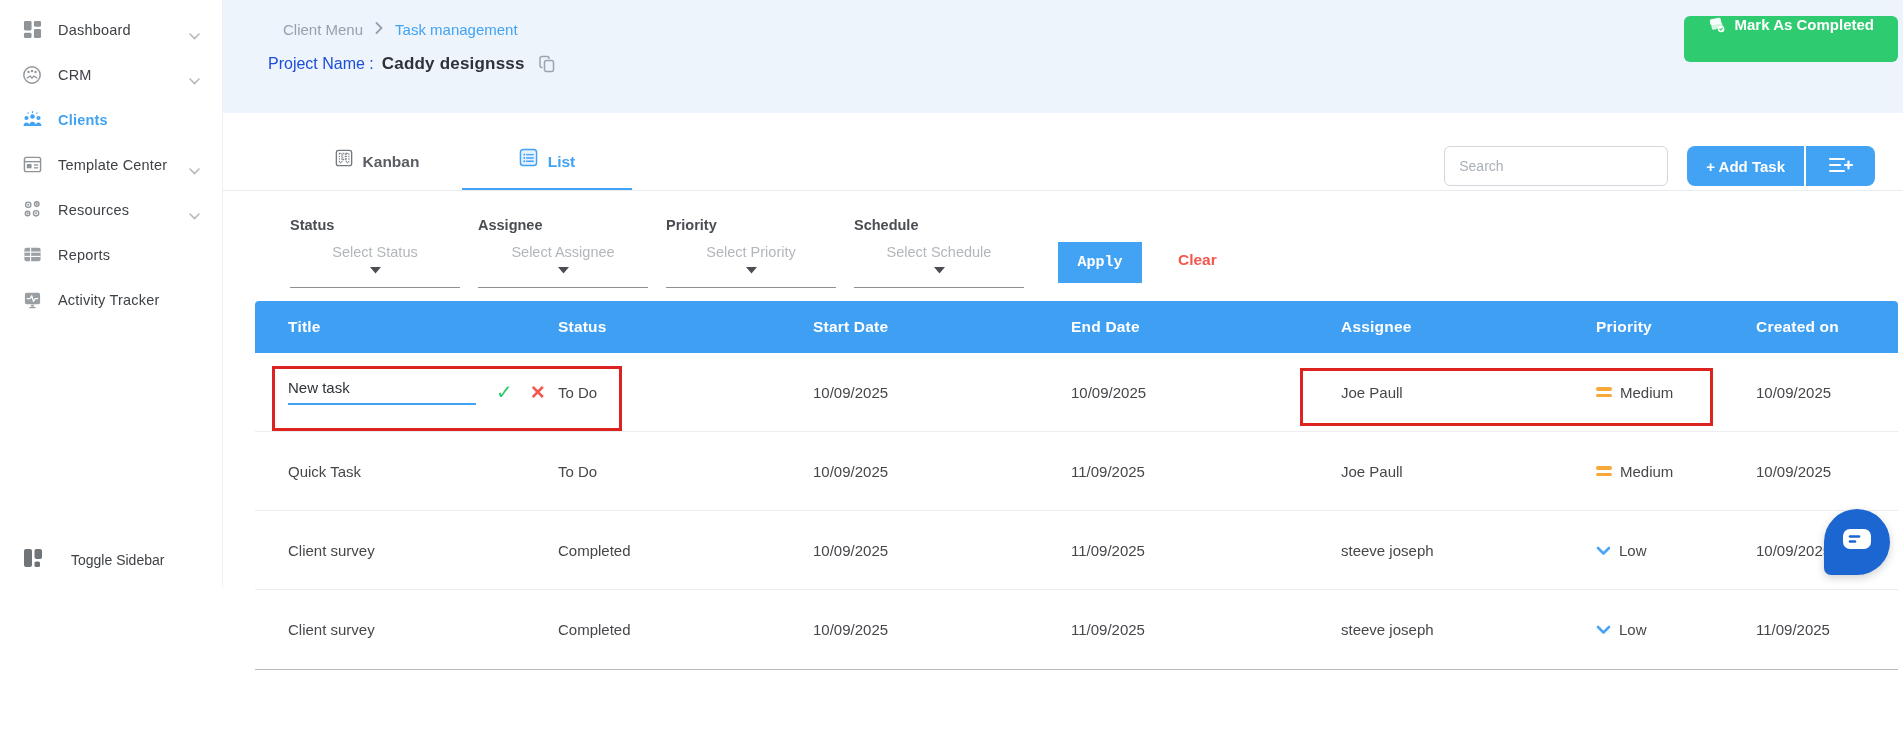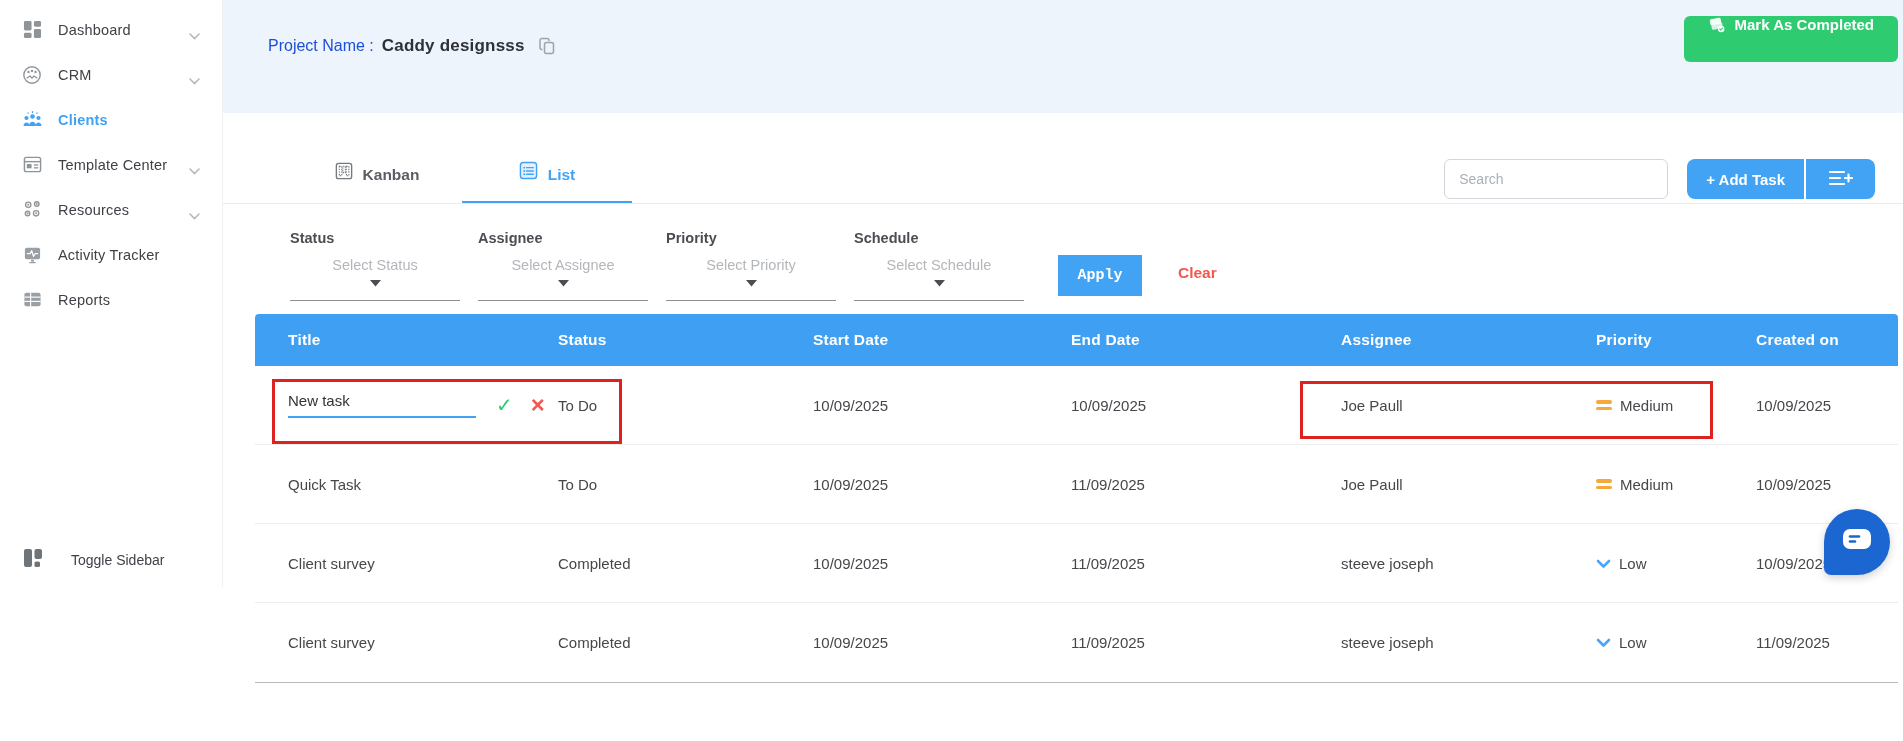--- a/index.html
+++ b/index.html
@@ -26,21 +26,21 @@
   .crumb-parent { font-size:15px; color:#97a1ab; }
   .crumb-current { font-size:15px; color:#42a3f4; }
   .project-row { margin-top:16px; display:flex; align-items:center; gap:8px; }
   .project-label { font-size:16px; color:#1d4ed8; }
   .project-name { font-size:17px; color:#2e3136; font-weight:600; letter-spacing:.2px; }
   .copy-btn { margin-left:6px; cursor:pointer; display:flex; }
   .btn-complete { position:absolute; top:16px; right:5px; height:46px; padding:0 24px; background:#2fcb70; border:none; border-radius:6px; color:#fff; font-size:15px; font-weight:600; display:flex; gap:9px; cursor:pointer; font-family:inherit; }
 
   
   .tabbar { height:78px; border-bottom:1px solid #e9ecef; position:relative; }
-  .tabs { display:flex; margin-left:69px; height:100%;margin-top:13px; }
+  .tabs { display:flex; margin-left:69px; height:100%; }
   .tab { width:170px; display:flex; align-items:flex-end; justify-content:center; gap:10px; padding-bottom:17px; font-size:15.5px; font-weight:600; color:#5a5e64; cursor:pointer; border-bottom:2px solid transparent; }
   .tab.active { color:#42a3f4; border-bottom:2px solid #42a3f4; }
   .controls { position:absolute; top:33px; right:28px; display:flex; align-items:center; }
   .search-box { width:224px; height:40px; border:1px solid #d3d7dd; border-radius:6px; padding:0 14px; font-size:14px; color:#55595f; font-family:inherit; outline:none; margin-right:19px; background:#fff; }
   .search-box::placeholder { color:#aab0b7; }
   .addgroup { display:flex; height:40px; border-radius:8px; overflow:hidden; }
   .btn-add { background:#42a3f4; border:none; color:#fff; font-size:15px; font-weight:600; padding:0 19px; cursor:pointer; font-family:inherit; }
   .vdiv { width:2px; background:rgba(255,255,255,.75); }
   .btn-filter { background:#42a3f4; border:none; width:69px; display:flex; align-items:center; justify-content:center; cursor:pointer; }
 
@@ -169,39 +169,39 @@
         </span>
         <span class="lbl">Resources</span>
         <span class="chev"><svg width="11" height="7" viewBox="0 0 11 7">
               <polyline points="1,1 5.5,5.5 10,1" fill="none" stroke="#b3b9bf" stroke-width="1.6" stroke-linecap="round"></polyline>
             </svg></span>
       </div>
 
       <div class="nav-item">
         <span class="ico">
           <svg width="19" height="19" viewBox="0 0 20 20">
+              <rect x="1.5" y="3" width="17" height="14" rx="2" fill="#9a9fa4"></rect>
+              <line x1="8" y1="3" x2="8" y2="17" stroke="#fff" stroke-width="1.2"></line>
+              <line x1="1.5" y1="7.5" x2="18.5" y2="7.5" stroke="#fff" stroke-width="1.2"></line>
+              <line x1="1.5" y1="12" x2="18.5" y2="12" stroke="#fff" stroke-width="1.2"></line>
+            </svg>
+        </span>
+        <span class="lbl">Reports</span>
+      </div>
+
+      <div class="nav-item">
+        <span class="ico">
+          <svg width="19" height="19" viewBox="0 0 20 20">
               <rect x="2" y="3" width="16" height="12" rx="2" fill="#9a9fa4"></rect>
               <polyline points="4.5,9 7.5,9 9.2,6 11,12 12.8,9 15.5,9" fill="none" stroke="#fff" stroke-width="1.3" stroke-linecap="round" stroke-linejoin="round"></polyline>
               <rect x="8.5" y="15.5" width="3" height="2" fill="#9a9fa4"></rect>
               <rect x="6.5" y="17.8" width="7" height="1.4" rx=".7" fill="#9a9fa4"></rect>
             </svg>
         </span>
         <span class="lbl">Activity Tracker</span>
-      </div>
-
-      <div class="nav-item">
-        <span class="ico">
-          <svg width="19" height="19" viewBox="0 0 20 20">
-              <rect x="1.5" y="3" width="17" height="14" rx="2" fill="#9a9fa4"></rect>
-              <line x1="8" y1="3" x2="8" y2="17" stroke="#fff" stroke-width="1.2"></line>
-              <line x1="1.5" y1="7.5" x2="18.5" y2="7.5" stroke="#fff" stroke-width="1.2"></line>
-              <line x1="1.5" y1="12" x2="18.5" y2="12" stroke="#fff" stroke-width="1.2"></line>
-            </svg>
-        </span>
-        <span class="lbl">Reports</span>
       </div>
 
     </nav>
 
     <div class="toggle-row">
       <span class="ico">
         <svg width="22" height="22" viewBox="0 0 22 22">
             <g fill="#6f7478">
               <rect x="2" y="2" width="8" height="18" rx="2"></rect>
               <rect x="12.5" y="2" width="7.5" height="10" rx="2"></rect>
@@ -209,20 +209,27 @@
             </g>
           </svg>
       </span>
       <span class="lbl">Toggle Sidebar</span>
     </div>
   </aside>
 
   <main class="main">
 
     <div class="topbar">
+      <div class="crumbs">
+        <span class="crumb-parent">Client Menu</span>
+        <span><svg width="8" height="12" viewBox="0 0 8 12">
+              <polyline points="1.5,1 6.5,6 1.5,11" fill="none" stroke="#97a1ab" stroke-width="1.8" stroke-linecap="round"></polyline>
+            </svg></span>
+        <span class="crumb-current">Task management</span>
+      </div>
       <div class="project-row">
         <span class="project-label">Project Name :</span>
         <span class="project-name">Caddy designsss</span>
         <span class="copy-btn">
           <svg width="17" height="18" viewBox="0 0 17 18">
               <rect x="5.5" y="5.5" width="9" height="11" rx="2" fill="none" stroke="#9aa5ad" stroke-width="1.5"></rect>
               <path d="M3.5 12.5 h-0.5 a2 2 0 0 1 -2 -2 v-7 a2 2 0 0 1 2 -2 h5 a2 2 0 0 1 2 2 v0.5" fill="none" stroke="#9aa5ad" stroke-width="1.5"></path>
             </svg>
         </span>
       </div>

